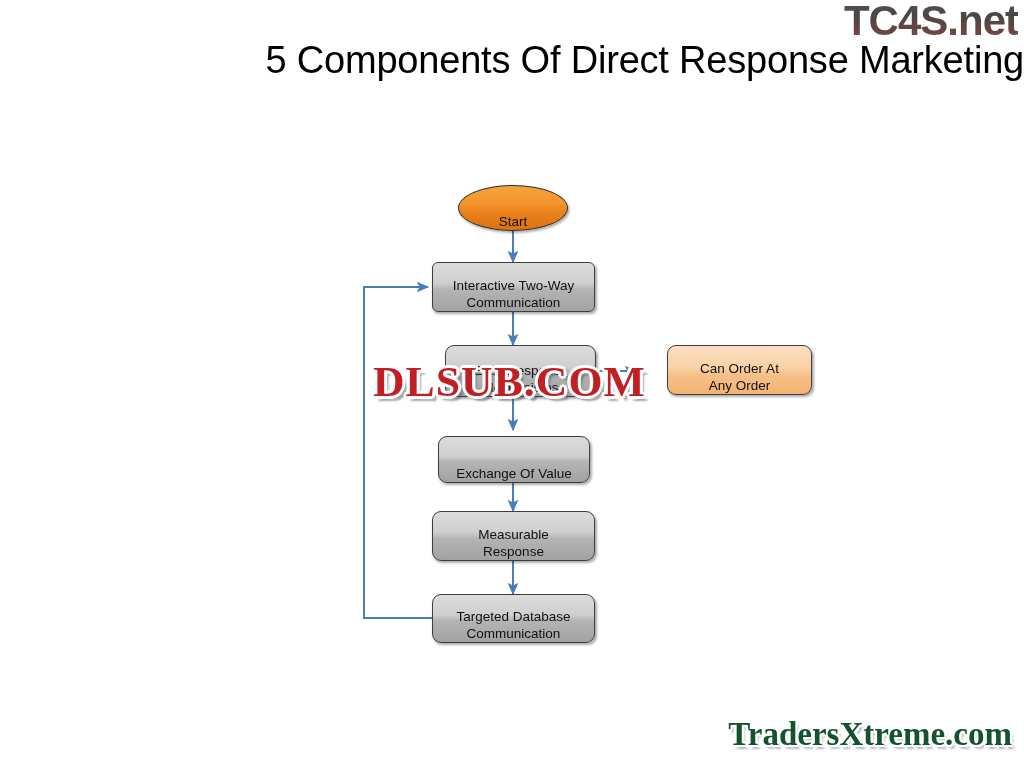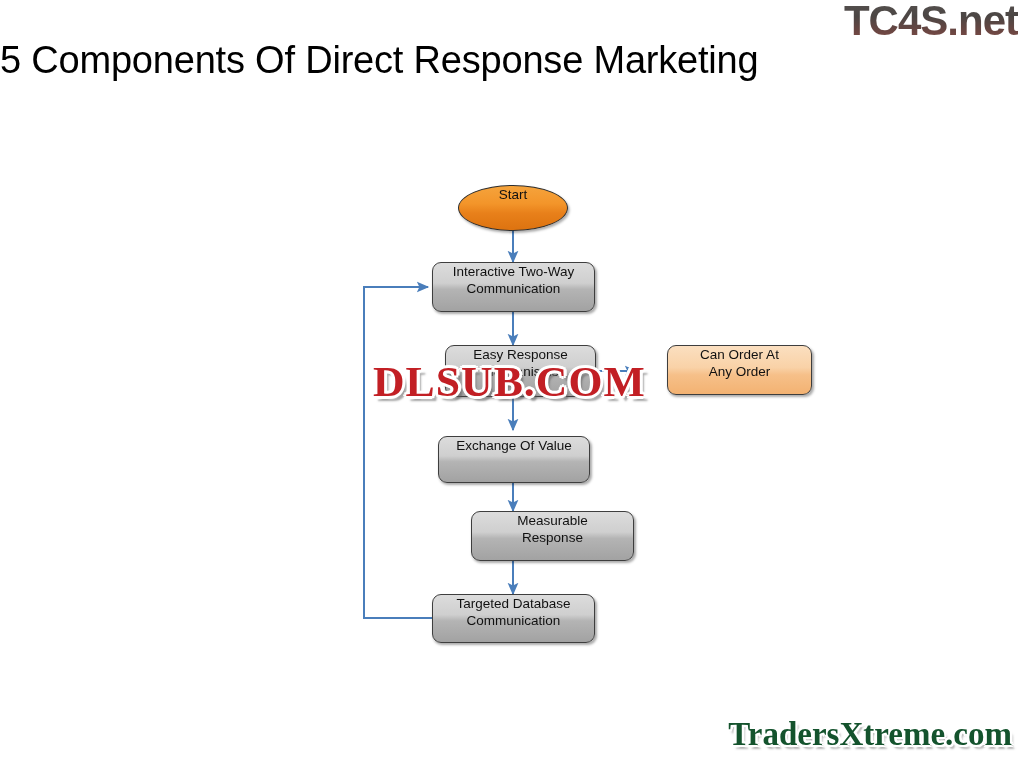--- a/index.html
+++ b/index.html
@@ -15,21 +15,21 @@
     font-family: "Liberation Sans", sans-serif;
     -webkit-font-smoothing: antialiased;
   }
 
   
   #slide-title {
     position: absolute;
     left: 0;
     top: 33px;
     width: 1024px;
-    text-align: left;
+    text-align: right;
     color: #000000;
     font-size: 38px;
     font-weight: 400;
     line-height: 54px;
     letter-spacing: -0.2px;
   }
   #slide-title .tline { display: block; white-space: nowrap; }
 
   
   #flowchart {
@@ -42,21 +42,21 @@
   #flow-svg {
     position: absolute;
     left: 0;
     top: 0;
   }
 
   .node {
     position: absolute;
     box-sizing: border-box;
     display: flex;
-    align-items: flex-start;
+    align-items: flex-end;
     justify-content: center;
     text-align: center;
     color: #111111;
     font-size: 13.5px;
     line-height: 17px;
     font-family: "Liberation Sans", sans-serif;
   }
 
   
   .node.process {
@@ -160,21 +160,21 @@
 
     <line x1="513" y1="561" x2="513" y2="594" stroke="#4a7ebb" stroke-width="2" marker-end="url(#arrowhead)"></line>
 
     <polyline points="432,618 364,618 364,287 428,287" fill="none" stroke="#4a7ebb" stroke-width="2" marker-end="url(#arrowhead)"></polyline>
   </svg>
 
   <div class="node terminator" style="left:458px; top:185px; width:110px; height:46px;">
     <span class="node-label">Start</span>
   </div>
 
-  <div class="node process" style="left:432px; top:262px; width:163px; height:50px;">
+  <div class="node process" style="left:432px; top:262px; width:163px; height:50px;border-radius:6px;">
     <span>
       <span class="node-label">Interactive Two-Way</span>
       <span class="node-label">Communication</span>
     </span>
   </div>
 
   <div class="node process" style="left:445px; top:345px; width:151px; height:52px;">
     <span>
       <span class="node-label">Easy Response</span>
       <span class="node-label">Mechanisms</span>
@@ -185,21 +185,21 @@
     <span>
       <span class="node-label">Can Order At</span>
       <span class="node-label">Any Order</span>
     </span>
   </div>
 
   <div class="node process" style="left:438px; top:430px; width:152px; height:47px;margin-top:6px;">
     <span class="node-label">Exchange Of Value</span>
   </div>
 
-  <div class="node process" style="left:432px; top:511px; width:163px; height:50px;margin-left:39px;">
+  <div class="node process" style="left:432px; top:511px; width:163px; height:50px;">
     <span>
       <span class="node-label">Measurable</span>
       <span class="node-label">Response</span>
     </span>
   </div>
 
   <div class="node process" style="left:432px; top:594px; width:163px; height:49px;">
     <span>
       <span class="node-label">Targeted Database</span>
       <span class="node-label">Communication</span>

